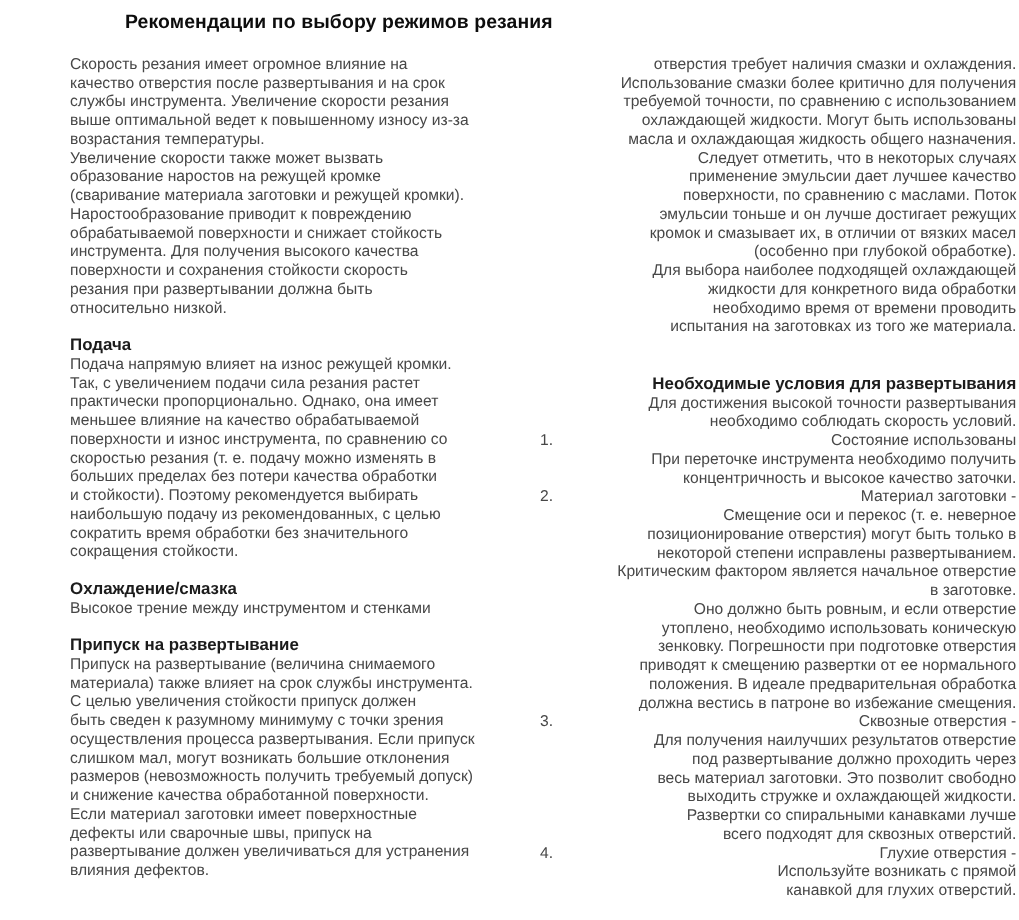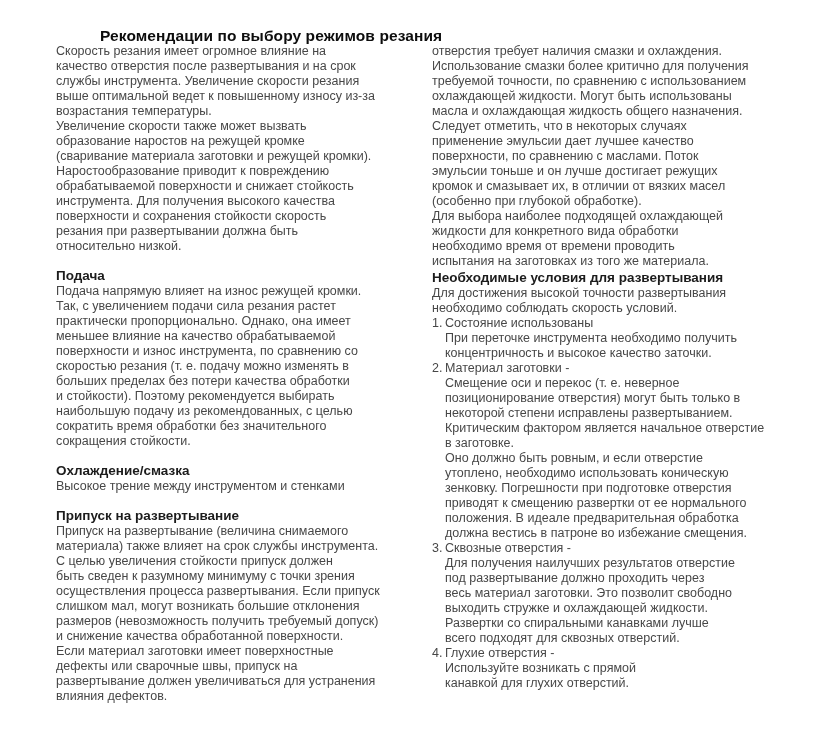--- a/index.html
+++ b/index.html
@@ -11,21 +11,21 @@
     position: relative;
     width: 815px;
     height: 736px;
     background: #ffffff;
     font-family: "Liberation Sans", "DejaVu Sans", sans-serif;
     overflow: hidden;
   }
   .title {
     position: absolute;
     left: 100px;
-    top: 27px;
+    top: 9px;
     margin: 0;
     font-size: 15.5px;
     font-weight: bold;
     color: #0d0d0d;
     letter-spacing: 0.1px;
   }
   .col {
     position: absolute;
     top: 44px;
   }
@@ -50,22 +50,24 @@
   .body-text {
     margin: 0;
     font-size: 12.5px;
     line-height: 15px;
     color: #474747;
     white-space: pre-line;
   }
   
   .col-right .indent {
     padding-left: 11px;
+    text-align: right;
   }
   .col-right .section-heading {
+    margin-top: 29px;
   }
   .cond-list {
     margin: 0;
     padding: 0;
     list-style: none;
   }
   .cond-item {
     position: relative;
     padding-left: 13px;
     font-size: 12.5px;

